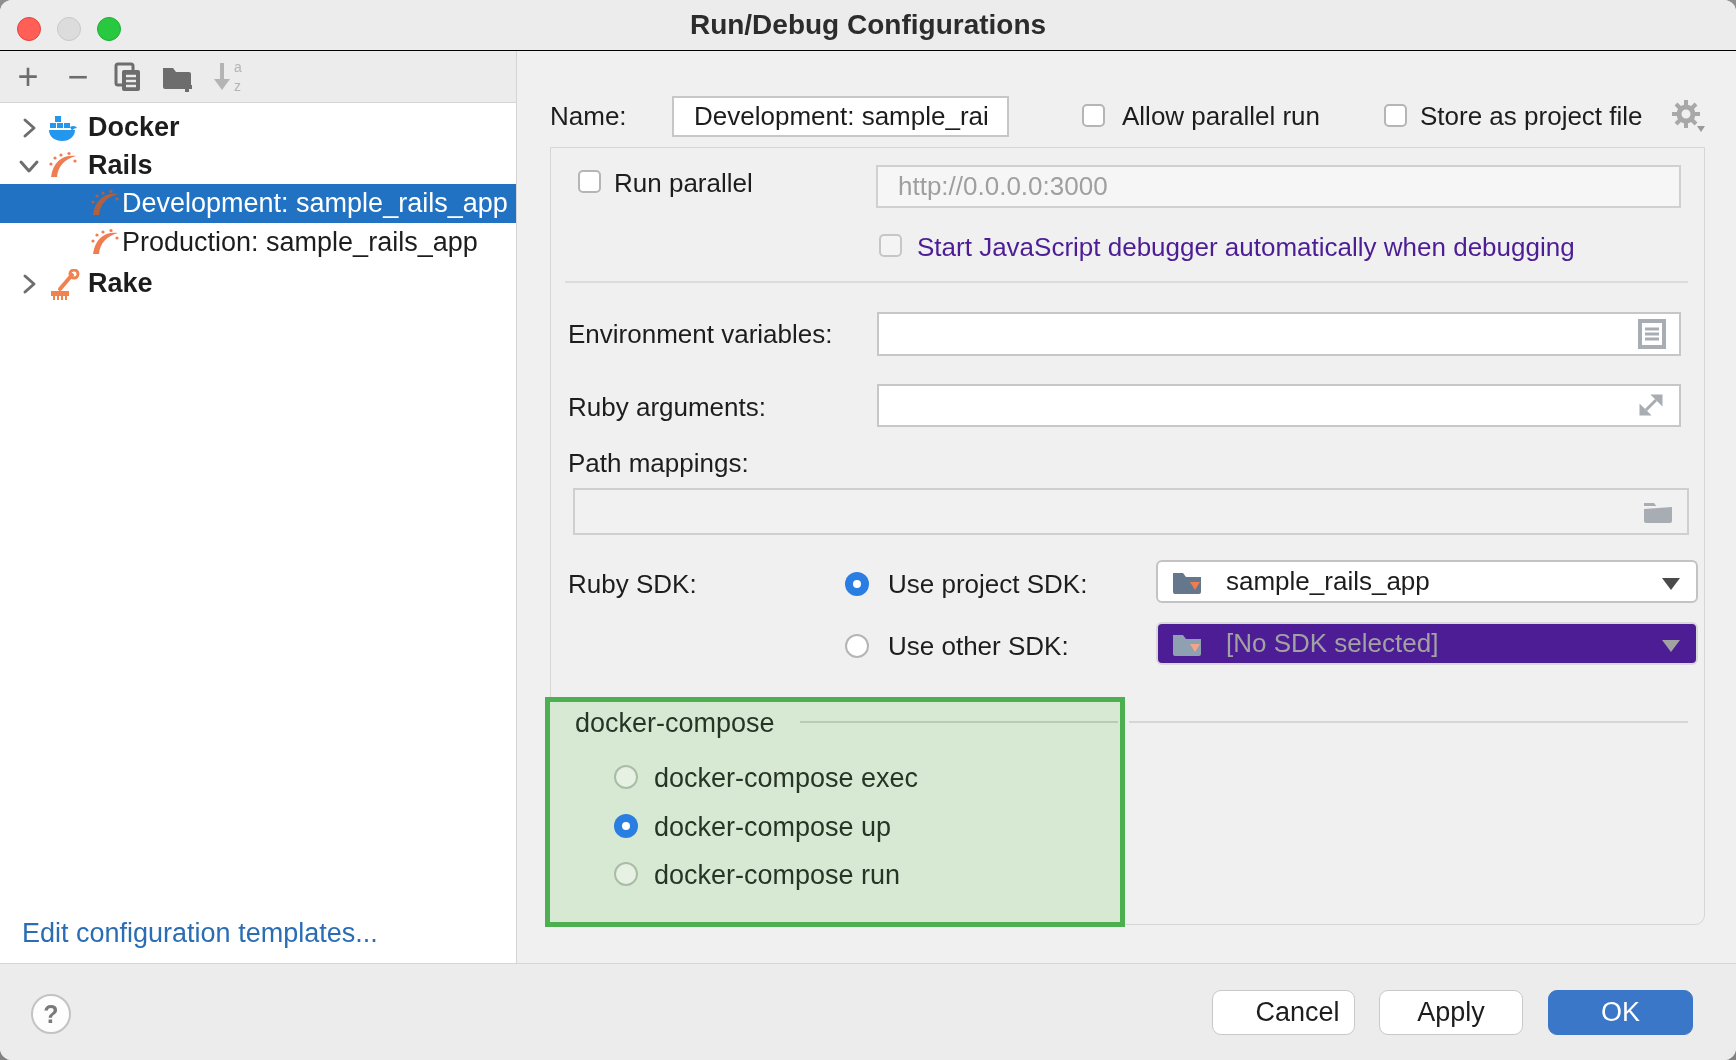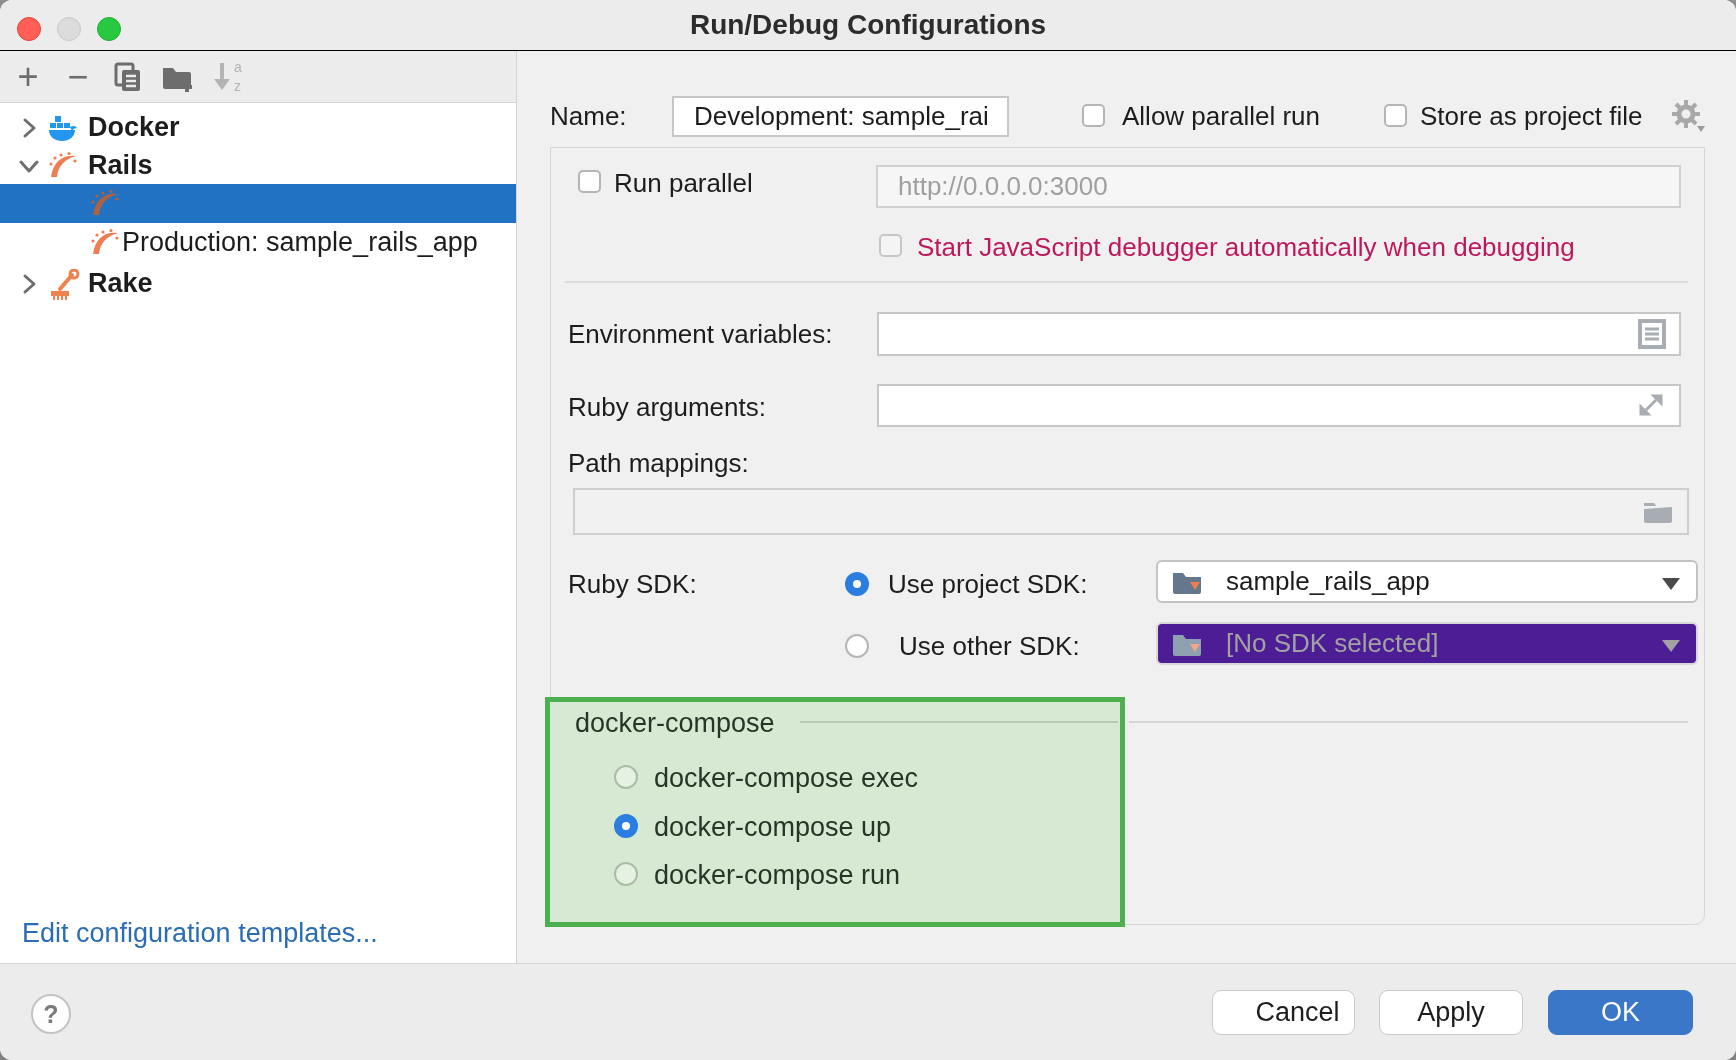--- a/index.html
+++ b/index.html
@@ -19,21 +19,21 @@
   .tree-row{position:absolute;left:0;width:516px;height:39px;overflow:hidden;white-space:nowrap;}
   .tree-row .chev{position:absolute;left:16px;top:7px;width:26px;height:26px;}
   .tree-row .t-icon{position:absolute;top:5px;width:30px;height:30px;}
   .tree-label{position:absolute;top:4px;font-size:27px;line-height:31px;color:#1d1d1d;}
   .tree-label.bold{font-weight:bold;}
   .row-selected{background:#2272c4;}
   .row-selected .tree-label{color:#ffffff;}
   .edit-link{position:absolute;left:22px;top:918px;font-size:27px;color:#2a6db5;cursor:pointer;}
   
   .lbl{position:absolute;font-size:26px;line-height:32px;color:#1d1d1d;white-space:nowrap;}
-  .lbl.gray{color:#be185d;text-align:center;}
+  .lbl.gray{color:#4c1d95;text-align:center;}
   .cbox{position:absolute;width:23px;height:23px;background:#ffffff;border:2px solid #b5b5b5;border-radius:5px;box-sizing:border-box;}
   .cbox.dim{border-color:#c6c6c6;background:#f4f4f4;}
   .rad{position:absolute;width:24px;height:24px;border-radius:50%;background:#ffffff;border:2px solid #b5b5b5;box-sizing:border-box;}
   .rad.sel{background:#2a7de1;border:none;}
   .rad.sel::after{content:"";position:absolute;left:8px;top:8px;width:8px;height:8px;border-radius:50%;background:#ffffff;}
   .rad.greenish{background:#e7f1e3;border-color:#a9bda6;}
   .field{position:absolute;box-sizing:border-box;background:#ffffff;border:2px solid #c7c7c7;font-size:26px;color:#1c1c1c;padding:0 20px;font-family:"Liberation Sans",sans-serif;}
   input.field{outline:none;}
   .field.dim{background:#f6f6f6;border-color:#d0d0d0;color:#9f9f9f;}
   .field.flat{background:#f1f1f1;border-color:#cfcfcf;}
@@ -152,20 +152,21 @@
     <span class="t-icon" style="left:90px;">
       <svg width="30" height="30" viewBox="0 0 30 30">
           <path d="M3 26 C5 10 16 3 28 5 C17 8 10 15 9 26 Z" fill="#b2613f"></path>
           <circle cx="7" cy="7" r="1.6" fill="#b2613f"></circle>
           <circle cx="13" cy="4" r="1.6" fill="#b2613f"></circle>
           <circle cx="21" cy="2.5" r="1.6" fill="#b2613f"></circle>
           <circle cx="3" cy="13" r="1.6" fill="#b2613f"></circle>
           <circle cx="27" cy="10" r="1.6" fill="#b2613f"></circle>
         </svg>
     </span>
+    <span class="tree-label" style="left:122px;">Development: sample_rails_app</span>
   </div>
 
   <div class="tree-row" style="top:223px;">
     <span class="t-icon" style="left:90px;">
       <svg width="30" height="30" viewBox="0 0 30 30">
           <path d="M3 26 C5 10 16 3 28 5 C17 8 10 15 9 26 Z" fill="#ef7d52"></path>
           <circle cx="7" cy="7" r="1.6" fill="#ef7d52"></circle>
           <circle cx="13" cy="4" r="1.6" fill="#ef7d52"></circle>
           <circle cx="21" cy="2.5" r="1.6" fill="#ef7d52"></circle>
           <circle cx="3" cy="13" r="1.6" fill="#ef7d52"></circle>
@@ -269,21 +270,21 @@
       <svg width="30" height="28" viewBox="0 0 30 28">
           <path d="M1 5 h10 l3 4 h15 v15 a2 2 0 0 1 -2 2 H3 a2 2 0 0 1 -2 -2 Z" fill="#64778c"></path>
           <path d="M18 14 h10 l-5 8 Z" fill="#ef7d52"></path>
         </svg>
     </span>
     <span class="ctext">sample_rails_app</span>
     <span class="arrow"></span>
   </div>
 
   <span class="rad" style="left:845px;top:634px;"></span>
-  <div class="lbl" style="left:888px;top:630px;margin-left:11px;">Use other SDK:</div>
+  <div class="lbl" style="left:888px;top:630px;">Use other SDK:</div>
   <div class="combo dim" style="left:1156px;top:622px;">
     <span>
       <svg width="30" height="28" viewBox="0 0 30 28">
           <path d="M1 5 h10 l3 4 h15 v15 a2 2 0 0 1 -2 2 H3 a2 2 0 0 1 -2 -2 Z" fill="#8fa0b1"></path>
           <path d="M18 14 h10 l-5 8 Z" fill="#f3a589"></path>
         </svg>
     </span>
     <span class="ctext">[No SDK selected]</span>
     <span class="arrow"></span>
   </div>

